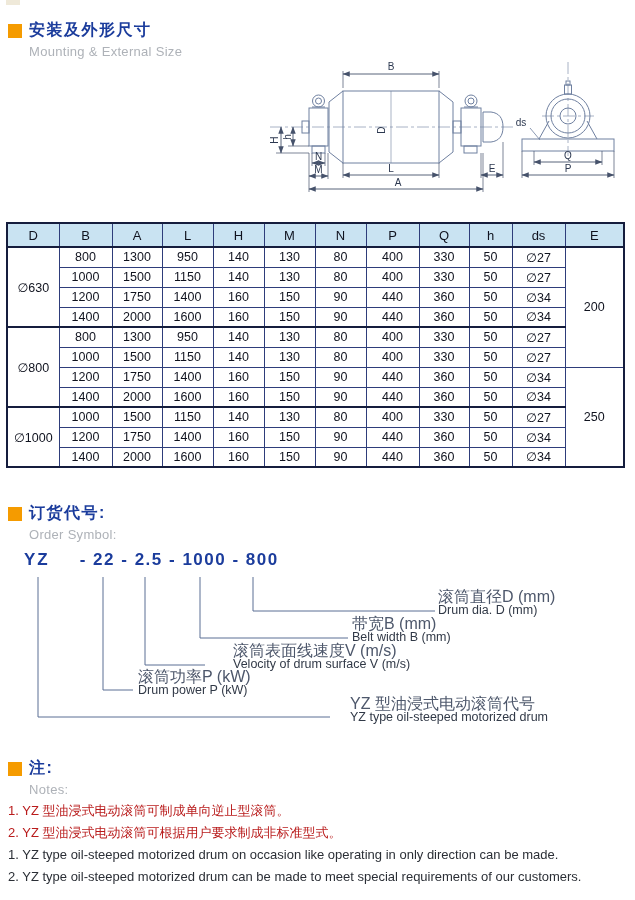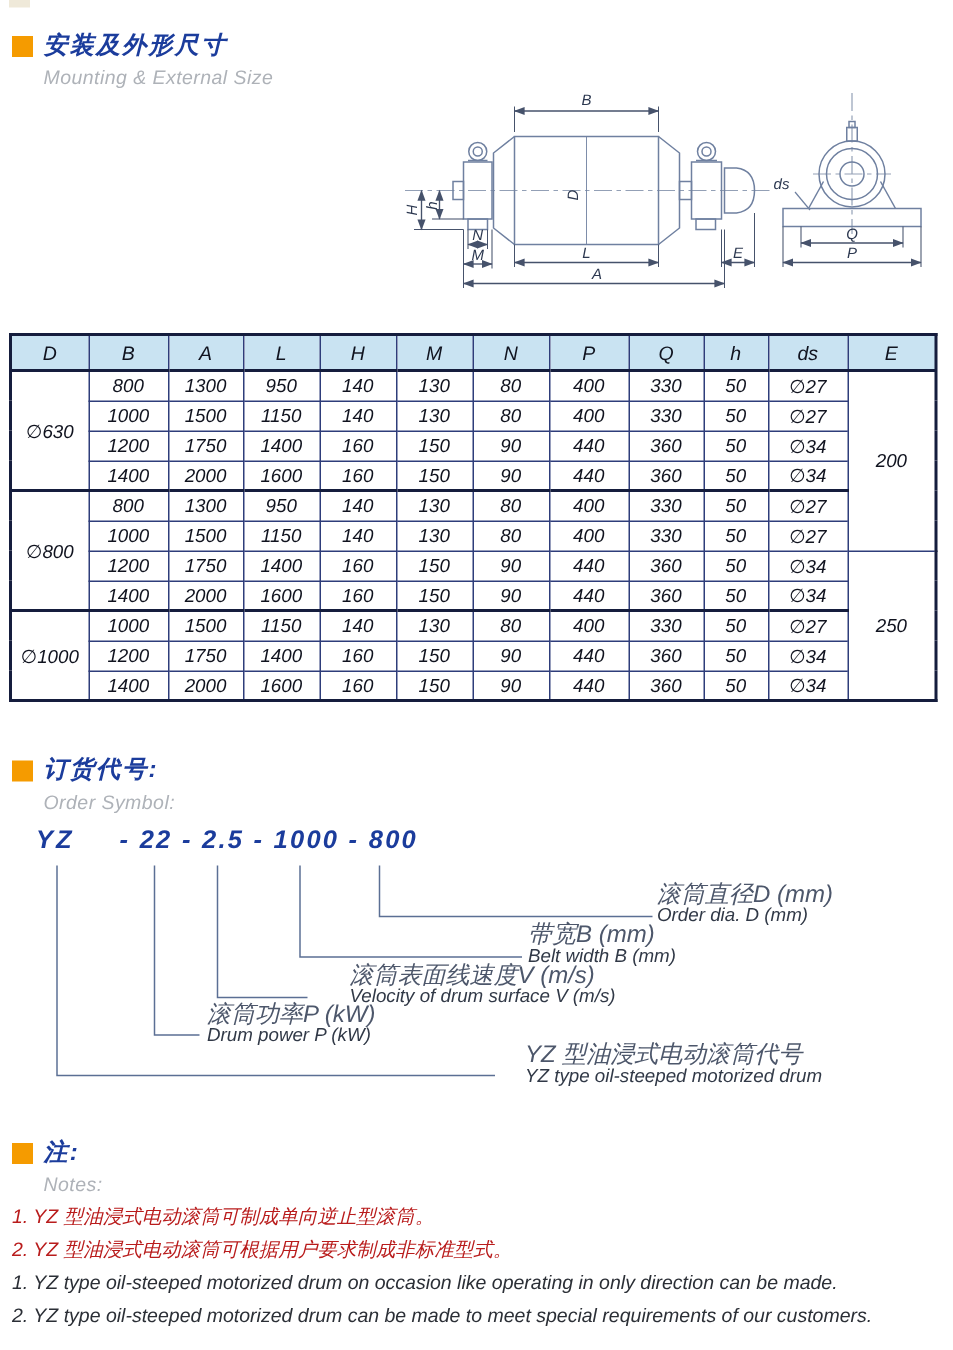--- a/index.html
+++ b/index.html
@@ -1,19 +1,19 @@
 <!DOCTYPE html>
 <html><head>
 <meta charset="utf-8">
 <style>
   * { margin:0; padding:0; box-sizing:border-box; }
   body { background:#ffffff; }
   .page {
     position:relative; width:635px; height:900px; background:#ffffff;
-    font-family:"Liberation Sans","DejaVu Sans",sans-serif; overflow:hidden;font-style:italic;
+    font-family:"Liberation Sans","DejaVu Sans",sans-serif; overflow:hidden;
   }
   .artifact { position:absolute; left:6px; top:0; width:14px; height:5px; background:#efe9d9; }
 
   
   .sec { position:absolute; left:8px; }
   .sec-row { display:flex; align-items:center; }
   .sq { width:14px; height:14px; background:#F59B00; flex:0 0 auto; }
   .sec-cn { font-size:16px; font-weight:bold; color:#1B3C9C; letter-spacing:1.5px; margin-left:7px; }
   .sec-en { font-size:13px; color:#AEB2B8; margin-left:21px; margin-top:3px; letter-spacing:0.3px; }
 
@@ -348,21 +348,21 @@
       <polyline points="253,2 253,36 435,36"></polyline>
       <polyline points="200,2 200,63 348,63"></polyline>
       <polyline points="145,2 145,90 205,90"></polyline>
       <polyline points="103,2 103,115 133,115"></polyline>
       <polyline points="38,2 38,142 330,142"></polyline>
     </g>
   </svg>
 
   <div class="olabel ol1">
     <span class="cn">滚筒直径D (mm)</span>
-    <span class="en">Order dia. D (mm)</span>
+    <span class="en">Drum dia. D (mm)</span>
   </div>
   <div class="olabel ol2">
     <span class="cn">带宽B (mm)</span>
     <span class="en">Belt width B (mm)</span>
   </div>
   <div class="olabel ol3">
     <span class="cn">滚筒表面线速度V (m/s)</span>
     <span class="en">Velocity of drum surface V (m/s)</span>
   </div>
   <div class="olabel ol4">

